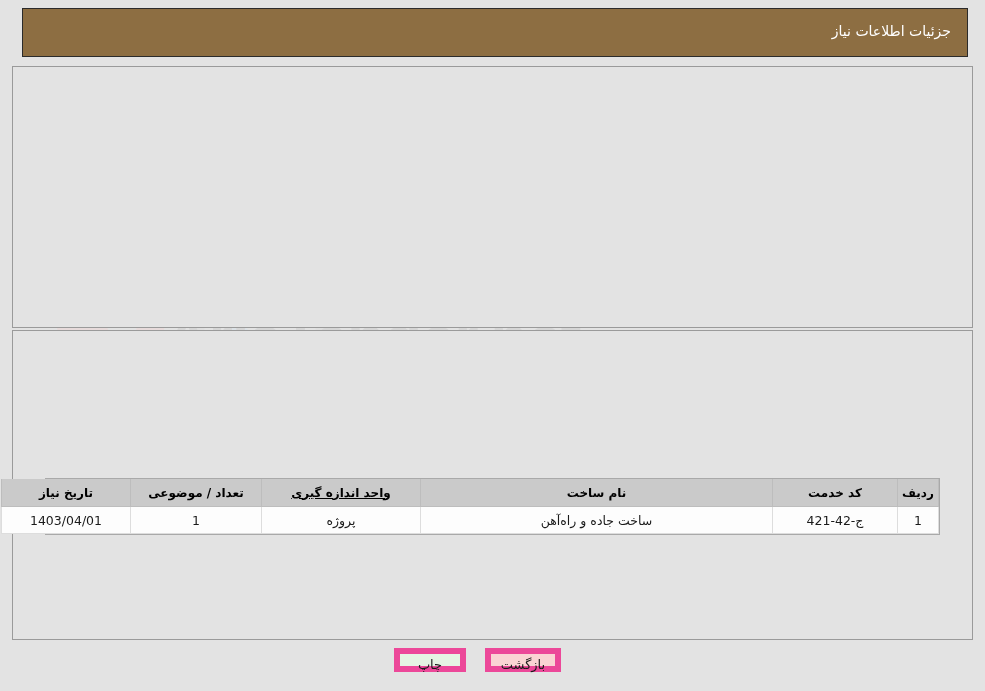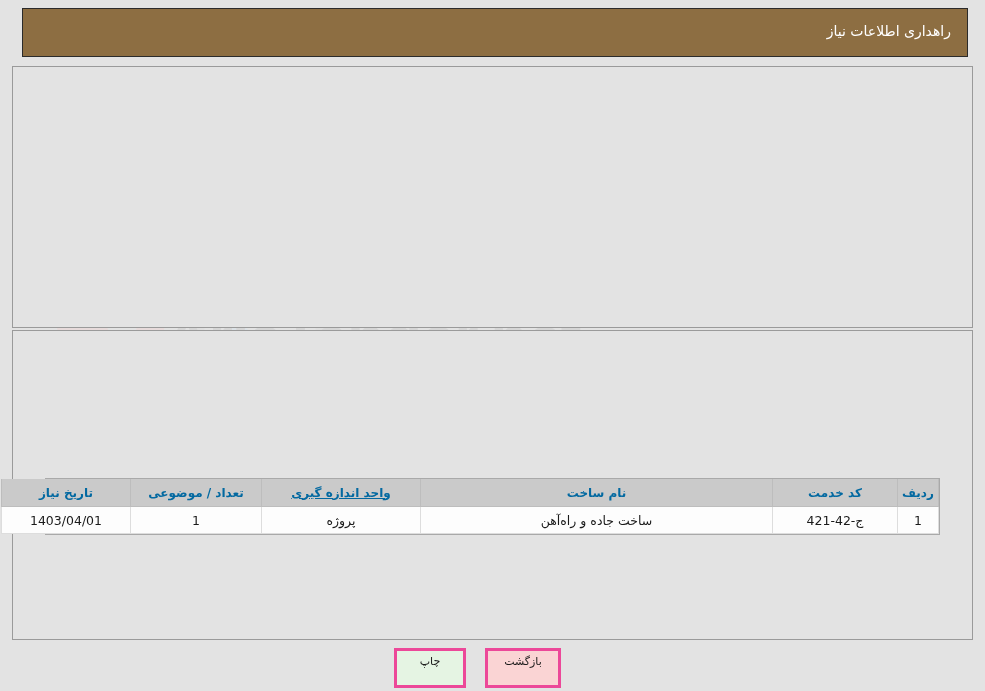--- a/index.html
+++ b/index.html
@@ -204,21 +204,21 @@
     z-index: 3;
   }
   table.grid {
     border-collapse: collapse;
     width: 100%;
     font-size: 12px;
     table-layout: fixed;
   }
   table.grid th {
     background: #cacaca;
-    color: #0369a1;
+    color: #000000;
     font-weight: bold;
     font-size: 12px;
     height: 27px;
     border: 1px solid #bdbdbd;
     border-top: none;
     text-align: center;
     padding: 0 3px;
   }
   table.grid td {
     background: #fdfdfd;
@@ -232,24 +232,24 @@
   .col-row  { width: 34px; }
   .col-code { width: 118px; }
   .col-name { width: 345px; }
   .col-unit { width: 152px; text-decoration: underline; }
   .col-qty  { width: 124px; }
   .col-date { width: 122px; }
 
   
   .btn {
     position: absolute;
-    height: 40px;
-    border: 3px solid #ec4899;
-    box-sizing: border-box;
-    font-size: 11px;
+    height: 24px;
+    border: 6px solid #ec4899;
+    box-sizing: border-box;
+    font-size: 13px;
     line-height: 21px;
     text-align: center;
     cursor: pointer;
     font-family: "DejaVu Sans", "Liberation Sans", sans-serif;
     color: #1a1a1a;
     z-index: 4;
   }
   .btn-print  { background: #e5f4e3; }
   .btn-back   { background: #fad4d4; }
 </style>
@@ -261,21 +261,21 @@
     <path d="M8 12 L62 12 L86 118 L110 12 L142 12 L100 142 L48 142 Z" fill="#f2c9ca"></path>
   </svg>
   <svg class="wm-shield" viewBox="0 0 128 150">
     <path d="M64 4 L124 26 L124 84 C124 118 96 138 64 146 C32 138 4 118 4 84 L4 26 Z" fill="none" stroke="#d8d8d8" stroke-width="9"></path>
     <path d="M34 72 L56 96 L98 44" fill="none" stroke="#cfe0ef" stroke-width="13" stroke-linecap="square"></path>
   </svg>
   <div class="wm-text">AriaTender.net</div>
 </div>
 
 <div class="header-bar">
-  <div class="header-title">راهداری اطلاعات نیاز</div>
+  <div class="header-title">جزئیات اطلاعات نیاز</div>
 </div>
 
 <div class="panel" id="panel-top"></div>
 
 <div class="lbl" style="right:22px; top:85px;">شماره نیاز:</div>
 <div class="fld center" style="right:155px; top:82px; width:230px;">1103003469000030</div>
 <div class="lbl" style="right:404px; top:85px;">تاریخ و ساعت اعلان عمومی:</div>
 <div class="fld center" style="right:590px; top:82px; width:188px;">1403/04/16 - 12:27</div>
 
 <div class="lbl" style="right:22px; top:112px;">نام دستگاه خریدار:</div>

